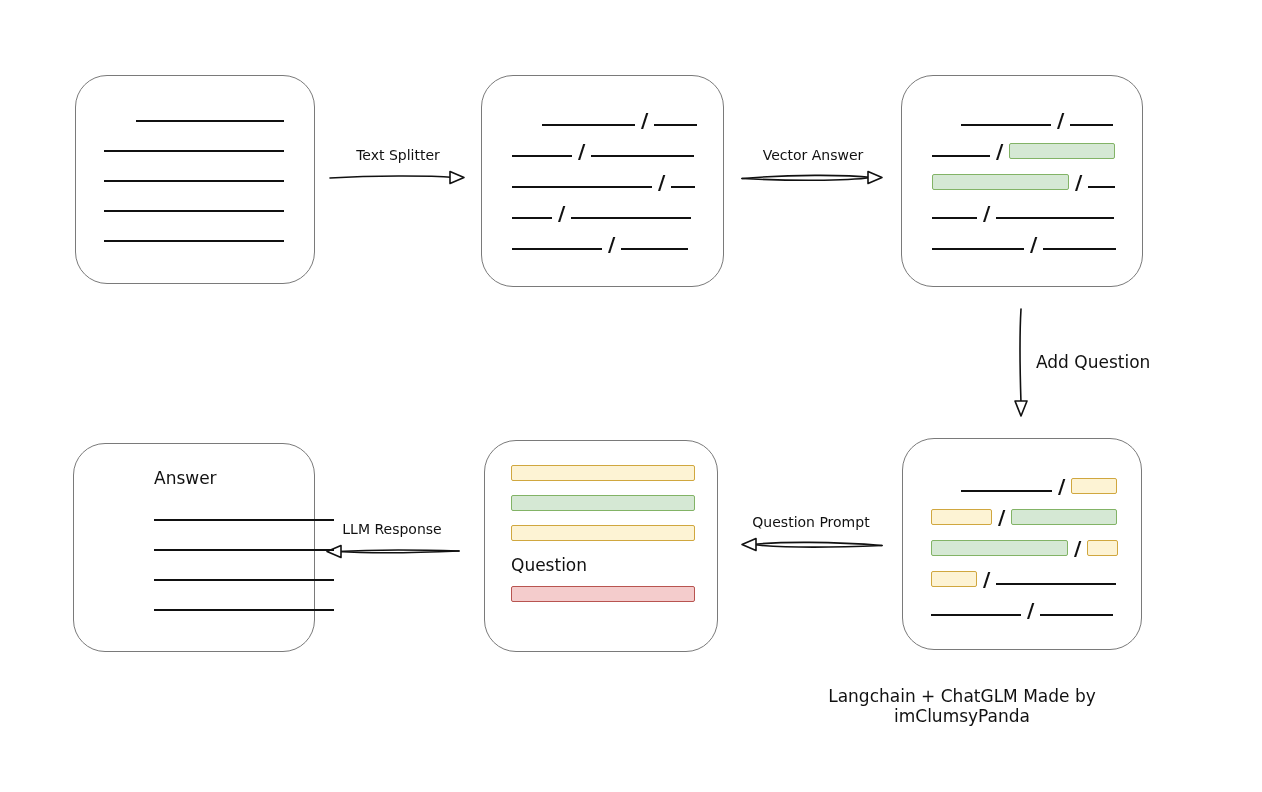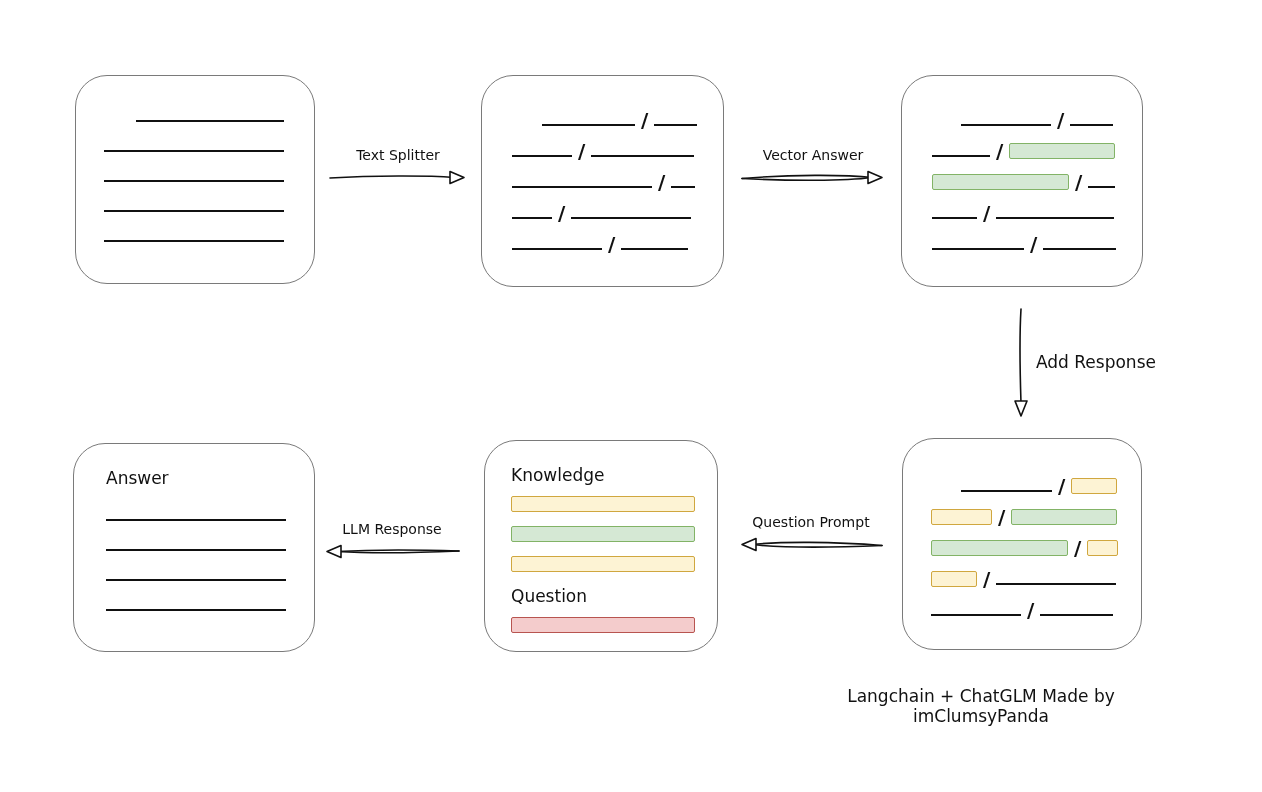--- a/index.html
+++ b/index.html
@@ -34,21 +34,21 @@
   .bar.green{background:var(--green-fill);border-color:var(--green-border);}
   .bar.yellow{background:var(--yellow-fill);border-color:var(--yellow-border);}
   .bar.red{background:var(--red-fill);border-color:var(--red-border);}
   .node-label{font-size:17px;font-weight:500;height:22px;color:var(--ink);}
   
   .arrow-wrap{position:absolute;text-align:center;}
   .arrow-label{font-size:14px;font-weight:500;color:var(--ink);white-space:nowrap;}
   .arrow-wrap svg{display:block;margin:4px auto 0;}
   .v-label{position:absolute;font-size:17px;font-weight:500;white-space:nowrap;}
   .footer{
-    position:absolute;left:781px;top:686px;width:400px;text-align:center;
+    position:absolute;left:762px;top:686px;width:400px;text-align:center;
     font-size:17px;font-weight:500;color:var(--ink);
   }
   svg path,svg polyline{fill:none;stroke:var(--ink);stroke-width:1.6;stroke-linecap:round;}
   svg polygon{fill:#ffffff;stroke:var(--ink);stroke-width:1.6;stroke-linejoin:round;}
 </style>
 </head>
 <body>
 
 <div class="canvas">
 
@@ -136,21 +136,21 @@
           <span class="slash">/</span>
           <div class="rule" style="width: 73px;"></div>
         </div>
       </div>
   </div>
 
   <svg style="position:absolute;left:1010px;top:307px;" width="22" height="112" viewBox="0 0 22 112">
     <path d="M11,2 C 9,35 10,65 11,96"></path>
     <polygon points="5,94 11,109 17,94"></polygon>
   </svg>
-  <div class="v-label" style="left:1036px;top:352px;">Add Response</div>
+  <div class="v-label" style="left:1036px;top:352px;">Add Question</div>
 
   <div class="node" style="left:902px;top:438px;width:240px;height:212px;">
     <div style="padding:24px 0 0 28px;">
         <div class="seg-row" style="padding-left: 30px;">
           <div class="rule" style="width: 91px;"></div>
           <span class="slash">/</span>
           <div class="chip yellow" style="width: 44px;"></div>
         </div>
         <div class="seg-row">
           <div class="chip yellow" style="width: 59px;"></div>
@@ -179,21 +179,20 @@
     <div class="arrow-label">Question Prompt</div>
     <svg width="146" height="18" viewBox="0 0 146 18">
       <path d="M144,11.5 C 96,7.5 41,7.5 14,10.5"></path>
       <path d="M144,11.5 C 96,13.5 41,13.5 14,10.5"></path>
       <polygon points="18,4.5 4,10.5 18,16.5"></polygon>
     </svg>
   </div>
 
   <div class="node" style="left:484px;top:440px;width:234px;height:212px;">
     <div style="padding:24px 24px 0 26px;">
-      <div class="node-label" style="margin-bottom:9px;">Knowledge</div>
       <div>
           <div class="bar yellow"></div>
           <div class="bar green"></div>
           <div class="bar yellow"></div>
         </div>
       <div class="node-label" style="margin-bottom:9px;">Question</div>
       <div>
           <div class="bar red"></div>
         </div>
     </div>
@@ -201,21 +200,21 @@
 
   <div class="arrow-wrap" style="left:322px;top:521px;width:140px;">
     <div class="arrow-label">LLM Response</div>
     <svg width="138" height="18" viewBox="0 0 138 18">
       <path d="M136,10 C 90,8.5 40,9 14,10.5"></path>
       <path d="M136,10 C 90,12 40,12 14,10.5"></path>
       <polygon points="18,4.5 4,10.5 18,16.5"></polygon>
     </svg>
   </div>
 
-  <div class="node" style="left:73px;top:443px;width:242px;height:209px;">
+  <div class="node" style="left:73px;top:443px;width:242px;height:209px;padding-left:48px;">
     <div style="padding:24px 28px 0 32px;">
       <div class="node-label">Answer</div>
       <div class="doc-lines" style="padding-top:29px;">
           <div class="rule" style="width: 180px;"></div>
           <div class="rule" style="width: 180px;"></div>
           <div class="rule" style="width: 180px;"></div>
           <div class="rule" style="width: 180px;"></div>
         </div>
     </div>
   </div>

